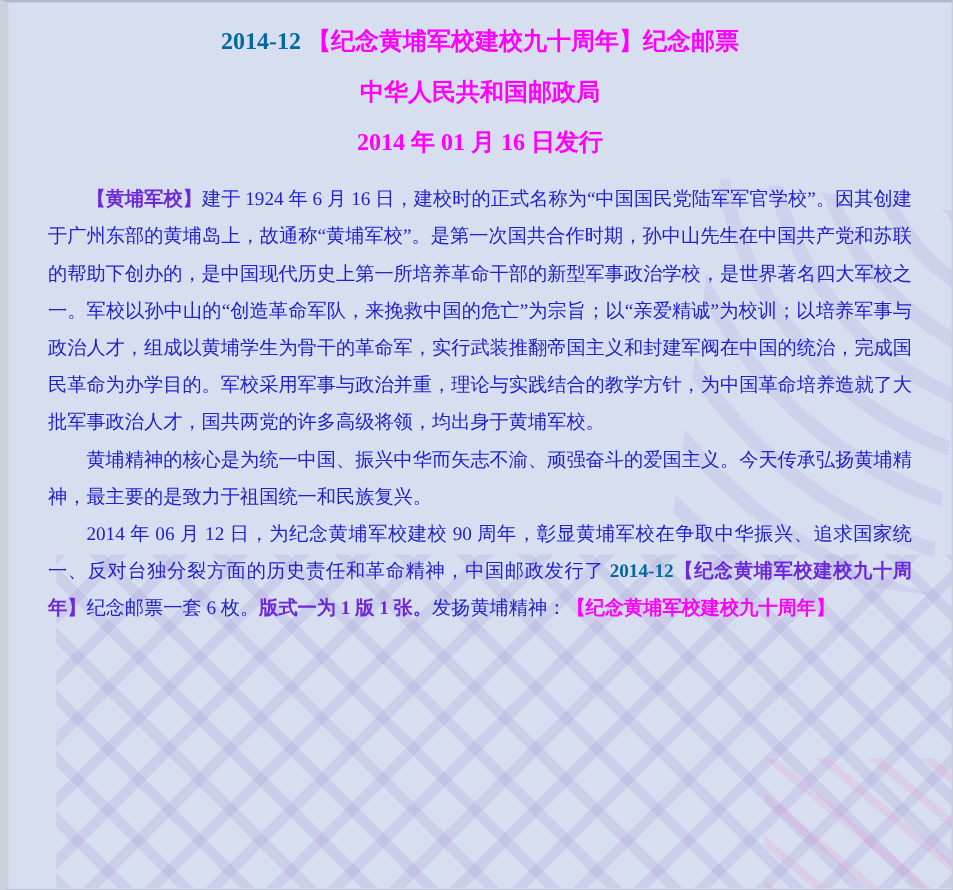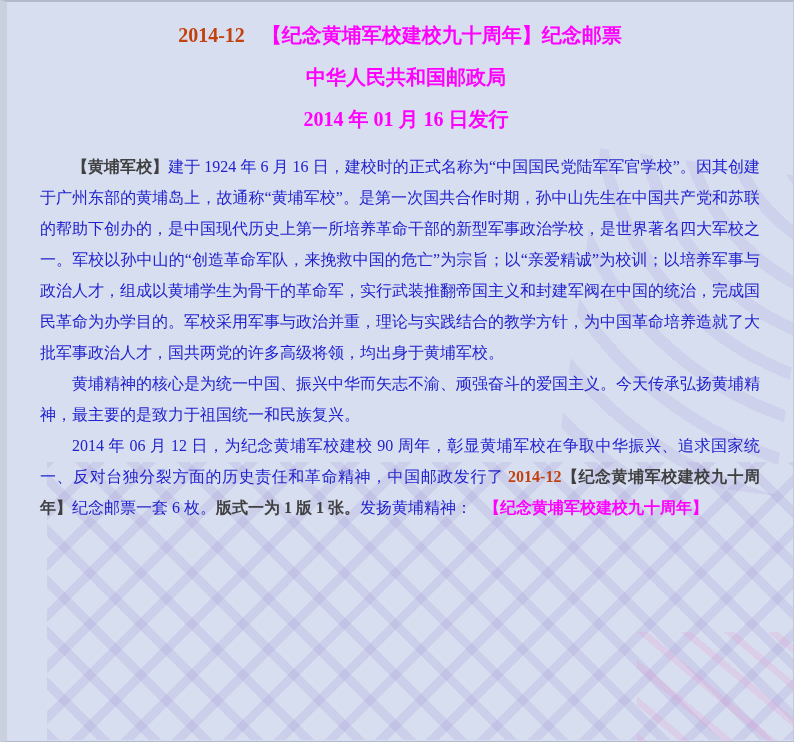--- a/index.html
+++ b/index.html
@@ -45,23 +45,23 @@
 
   .doc-body {
     margin-top:11px;
     font-size:16px;
     line-height:31px;
     color:#2222CC;
     text-align:justify;
   }
   .para { text-indent:2em; }
 
-  .seg-green   { color:#c2410c; font-weight:bold; }
-  .seg-magenta { color:#FF00FF; font-weight:bold;margin-left:12px; }
-  .seg-red     { color:#404040; font-weight:bold; }
+  .seg-green   { color:#0369a1; font-weight:bold; }
+  .seg-magenta { color:#FF00FF; font-weight:bold; }
+  .seg-red     { color:#6d28d9; font-weight:bold; }
 </style>
 </head>
 <body>
 
 <div class="page">
 
   <div class="wm wm-curves"></div>
   <div class="wm wm-lattice"></div>
   <div class="wm wm-pink"></div>
 

